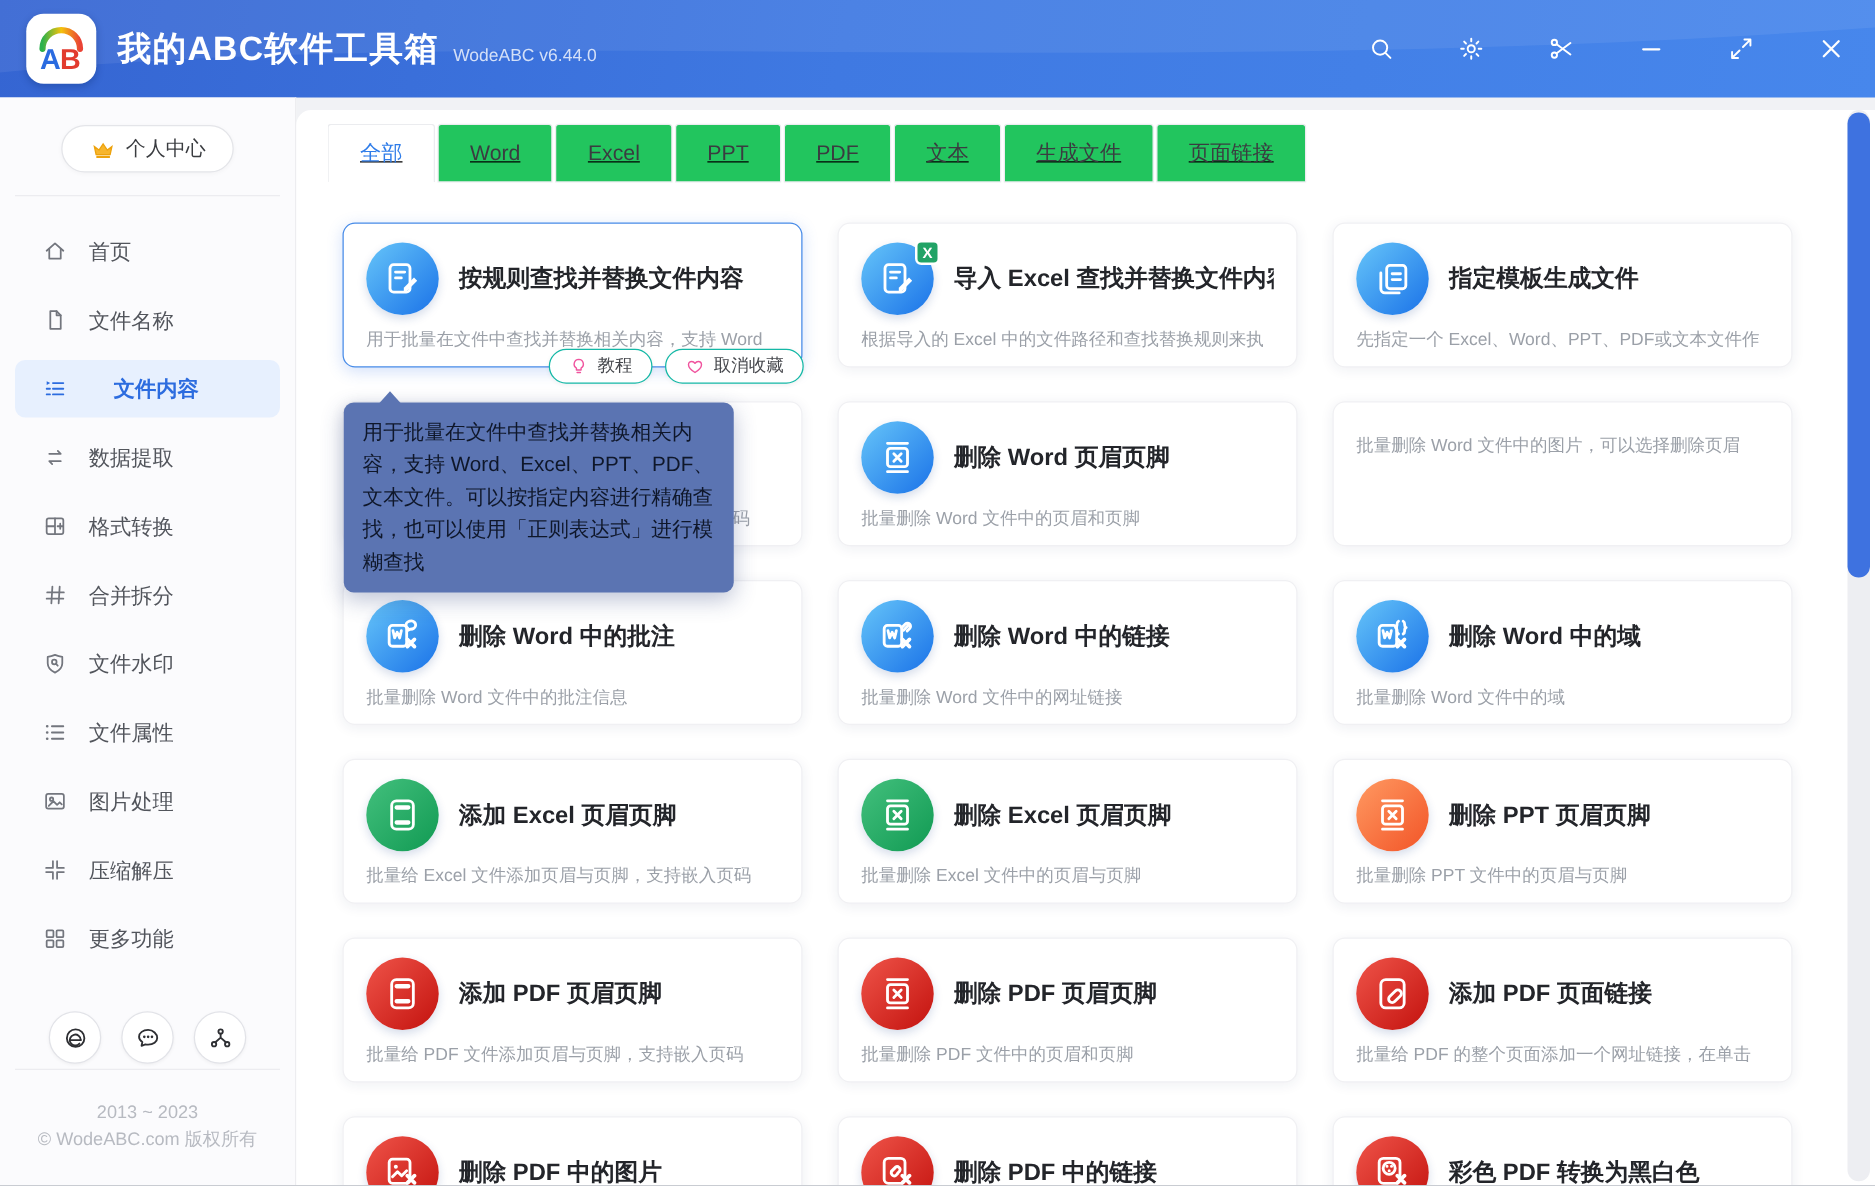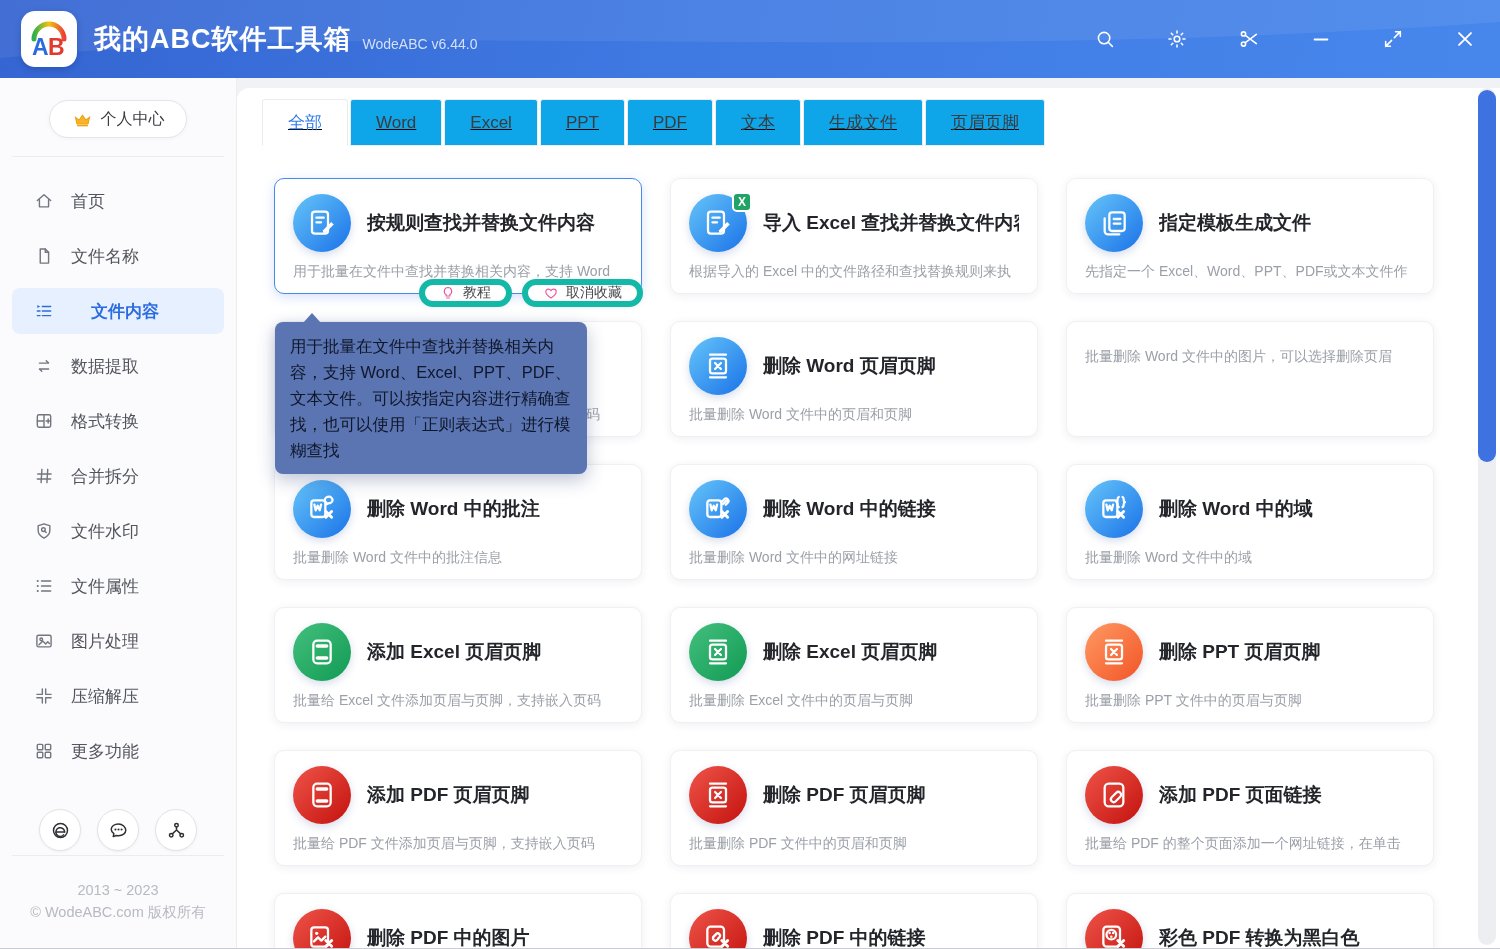--- a/index.html
+++ b/index.html
@@ -36,21 +36,21 @@
   .soc-btn { width:42px; height:42px; border-radius:50%; background:#fff; border:1px solid #e2e3e8; display:flex;
              align-items:center; justify-content:center; color:#2e2f33; cursor:pointer; box-shadow:0 1px 3px rgba(0,0,0,.05); }
   .soc-btn svg { width:21px; height:21px; }
   .side-div-b { position:absolute; bottom:93px; left:12px; right:12px; border-top:1px solid #ececf0; }
   .copyright { position:absolute; bottom:26px; left:0; right:0; text-align:center; font-size:14.5px; line-height:22px; color:#b7bac1; }
 
   
   main { position:absolute; left:237px; top:88px; width:1263px; height:861px; background:#fff;
          border-radius:12px 0 0 0; overflow:hidden; padding-top:11px; }
   .tabs { display:flex; margin-left:25px;text-decoration:underline; }
-  .tab { height:47px; line-height:45px; padding:0 25px; margin-right:2px; background:#0ea5e9; border:1px solid #ebecef;
+  .tab { height:47px; line-height:45px; padding:0 25px; margin-right:2px; background:#22c55e; border:1px solid #ebecef;
          border-radius:3px 3px 0 0; font-size:17px; color:#3a3c40; cursor:pointer; white-space:nowrap; }
   .tab.active { background:#fff; border-bottom-color:transparent; color:#2e7ce9; }
 
   .grid { position:absolute; left:37px; top:90px; width:1160px; display:grid;
           grid-template-columns:repeat(3,368px); column-gap:28px; row-gap:27px; grid-auto-rows:116px; }
   .card { position:relative; background:#fff; border:1px solid #f0f0f3; border-radius:10px; padding:15px 18px 0;
           box-shadow:0 2px 10px rgba(25,40,80,.07); cursor:pointer; }
   .card.selected { border:1px solid #478be8; box-shadow:0 3px 12px rgba(60,120,230,.22); }
   .card-head { display:flex; align-items:center; gap:16px; }
   .icon-circle { position:relative; width:58px; height:58px; border-radius:50%; flex:0 0 auto; color:#fff;
@@ -58,21 +58,21 @@
   .icon-circle svg { width:32px; height:32px; }
   .c-blue   { background:linear-gradient(135deg,#66c5f9,#1a72e8); }
   .c-green  { background:linear-gradient(135deg,#43c07d,#119a53); }
   .c-orange { background:linear-gradient(135deg,#ff9a62,#f25427); }
   .c-red    { background:linear-gradient(135deg,#ef5449,#c3120e); }
   .badge { position:absolute; top:-2px; right:-5px; width:20px; height:20px; border-radius:5px; background:#21a366;
            border:2px solid #fff; color:#fff; font-size:12px; font-weight:bold; display:flex; align-items:center; justify-content:center; }
   .card h3 { font-size:19px; font-weight:bold; color:#23252a; white-space:nowrap; overflow:hidden; }
   .card .desc { margin-top:11px; font-size:14px; color:#9ba0a8; white-space:nowrap; overflow:hidden; }
   .card-pills { position:absolute; right:-2px; bottom:-14px; display:flex; gap:10px; z-index:6; }
-  .pill { display:flex; align-items:center; gap:7px; height:28px; padding:0 15px; background:#fff; border:6px solid #14b8a6;
+  .pill { display:flex; align-items:center; gap:7px; height:28px; padding:0 15px; background:#fff; border:1px solid #14b8a6;
           border-radius:15px; font-size:14px; color:#46484d; cursor:pointer; box-shadow:0 1px 4px rgba(0,0,0,.06); font-family:inherit; }
   .pill svg { width:16px; height:16px; color:#f0549e; }
 
   .tooltip { position:absolute; left:38px; top:234px; width:312px; z-index:50; background:#5b74b2; border-radius:8px;
              padding:11px 15px; color:#0f172a; font-size:16.5px; line-height:26px; box-shadow:0 6px 18px rgba(40,60,120,.30); }
   .tooltip::before { content:""; position:absolute; top:-9px; left:28px; border:9px solid transparent; border-top:none;
                      border-bottom:10px solid #5b74b2; }
 
   .scroll-track { position:absolute; top:0; right:4px; bottom:4px; width:18px; border-radius:9px; background:#edeef2; }
   .scroll-thumb { position:absolute; top:2px; left:0; width:18px; height:372px; border-radius:9px; background:#3e72e0; cursor:grab; }
@@ -265,21 +265,21 @@
 
   <main>
     <div class="tabs" id="tabs">
         <div class="tab active"><span>全部</span></div>
         <div class="tab"><span>Word</span></div>
         <div class="tab"><span>Excel</span></div>
         <div class="tab"><span>PPT</span></div>
         <div class="tab"><span>PDF</span></div>
         <div class="tab"><span>文本</span></div>
         <div class="tab"><span>生成文件</span></div>
-        <div class="tab"><span>页眉页脚</span></div>
+        <div class="tab"><span>页面链接</span></div>
       </div>
     <div class="grid" id="grid">
         <article class="card selected">
           <div class="card-head">
             <div class="icon-circle c-blue">
               <svg viewBox="0 0 24 24" fill="none" stroke="currentColor" stroke-width="1.7" stroke-linecap="round" stroke-linejoin="round">
                 <rect x="4.5" y="3.5" width="12" height="16.5" rx="2.2"></rect>
                 <path d="M7.8 8h5.5M7.8 11.5h3.5"></path>
                 <path d="M12.8 17.4l6.1-6.1 1.9 1.9-6.1 6.1h-1.9z" fill="currentColor" stroke="none"></path>
               </svg>

